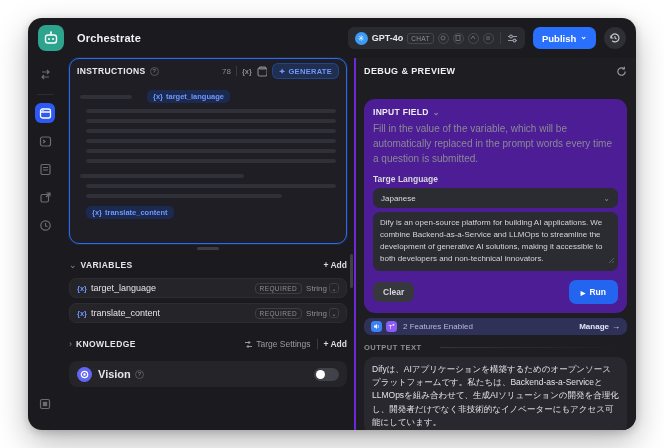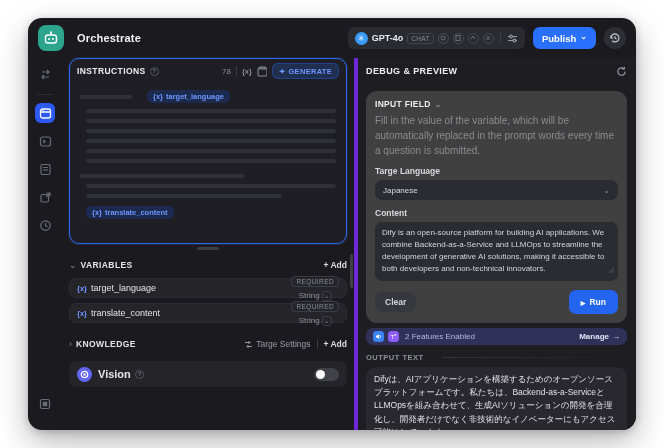--- a/index.html
+++ b/index.html
@@ -49,36 +49,36 @@
   .resize-dash { width:22px; height:3px; border-radius:2px; background:#3c3c44; margin:3px auto 0; }
   .sechdr { display:flex; align-items:center; margin-top:7px; height:16px; }
   .sectitle { font-size:8.5px; font-weight:bold; letter-spacing:.4px; color:#e4e4e9; margin-left:4px; }
   .secchev { color:#8a8a93; font-size:9px; line-height:1; }
   .sec-right { margin-left:auto; display:flex; align-items:center; gap:6px; }
   .addbtn { display:flex; align-items:center; gap:2px; background:none; border:none; color:#dcdce1; font-size:8.5px; font-weight:bold; font-family:inherit; }
   .ghostlink { display:flex; align-items:center; gap:3px; background:none; border:none; color:#9a9aa3; font-size:8.5px; font-family:inherit; }
   .varrow { display:flex; align-items:center; background:#242429; border:1px solid #2c2c32; border-radius:7px; height:20px; padding:0 7px; margin-top:5px; }
   .varx { color:#6f97ff; font-size:7.5px; font-weight:bold; margin-right:4px; }
   .varname { font-size:9px; color:#e4e4e9; }
-  .var-right { margin-left:auto; display:flex; align-items:center; gap:4px;flex-direction:column; }
+  .var-right { margin-left:auto; display:flex; align-items:center; gap:4px; }
   .reqbadge { font-size:6.5px; color:#8d8d96; border:1px solid #3d3d45; border-radius:4px; padding:1px 4px; letter-spacing:.4px; }
   .vartype { font-size:8px; color:#8d8d96; display:flex; align-items:center; gap:2px; }
   .typebox { width:10px; height:10px; border:1px solid #3d3d45; border-radius:3px; display:inline-flex; align-items:center; justify-content:center; color:#8d8d96; font-size:6px; }
   .visioncard { display:flex; align-items:center; background:#242429; border-radius:8px; height:26px; padding:0 8px; margin-top:9px; }
   .visionicon { width:15px; height:15px; border-radius:50%; background:#6366f1; display:flex; align-items:center; justify-content:center; }
   .visionlabel { font-size:11px; font-weight:bold; color:#e4e4e9; margin-left:6px; }
   .toggle { margin-left:auto; width:25px; height:13px; border-radius:7px; background:#414149; position:relative; border:none; }
   .toggle .knob { position:absolute; left:2px; top:2px; width:9px; height:9px; border-radius:50%; background:#ffffff; }
   .mainscroll { position:absolute; right:1px; top:196px; width:3px; height:34px; border-radius:2px; background:#3f3f47; }
   
-  .right { flex:1; border-left:4px solid #6d28d9; background:#1d1d22; padding:5px 9px 0 8px; position:relative; }
+  .right { flex:1; border-left:2px solid #6d28d9; background:#1d1d22; padding:5px 9px 0 8px; position:relative; }
   .dbghdr { display:flex; align-items:center; height:16px; }
   .dbgtitle { font-size:9px; font-weight:bold; letter-spacing:.4px; color:#efeff2; }
   .refreshbtn { margin-left:auto; background:none; border:none; display:flex; }
-  .dbgcard { background:#404040; border-radius:11px; padding:8px 9px 9px; margin-top:12px; }
+  .dbgcard { background:#4c1d95; border-radius:11px; padding:8px 9px 9px; margin-top:20px; }
   .iftitle { display:flex; align-items:center; gap:4px; font-size:8.5px; font-weight:bold; letter-spacing:.3px; color:#ededf0; }
   .ifdesc { font-size:10px; color:#8a8a93; line-height:1.5; margin-top:4px; }
   .fldlabel { font-size:8.5px; font-weight:bold; color:#d8d8de; margin-top:8px; }
   .select { display:flex; align-items:center; background:#2b2b32; border-radius:7px; height:20px; padding:0 8px; margin-top:4px; font-size:8px; color:#dcdce1; }
   .select .chev { margin-left:auto; color:#8a8a93; font-size:8px; }
   .tarea { position:relative; background:#2b2b32; border-radius:7px; padding:5px 7px 6px; margin-top:4px; font-size:8px; color:#d4d4da; line-height:1.5; }
   .tarea .grip { position:absolute; right:3px; bottom:3px; }
   .runrow { display:flex; align-items:center; margin-top:9px; }
   .btn-clear { background:#37373e; color:#d6d6dc; border:none; border-radius:7px; height:20px; padding:0 10px; font-size:8.5px; font-weight:bold; font-family:inherit; }
   .btn-run { margin-left:auto; display:flex; align-items:center; gap:4px; background:#2465f0; color:#fff; border:none; border-radius:7px; height:24px; padding:0 12px; font-size:8.5px; font-weight:bold; font-family:inherit; }
@@ -365,21 +365,20 @@
           <span style="color:#8a8a93;font-size:8px">⌄</span>
         </div>
         <div class="ifdesc">Fill in the value of the variable, which will be automatically replaced in the prompt words every time a question is submitted.</div>
 
         <div class="fldlabel">Targe Language</div>
         <div class="select">
           <span>Japanese</span>
           <span class="chev">⌄</span>
         </div>
 
-        <div class="fldlabel">Content</div>
         <div class="tarea">
           <span>Dify is an open-source platform for building AI applications. We combine Backend-as-a-Service and LLMOps to streamline the development of generative AI solutions, making it accessible to both developers and non-technical innovators.</span>
           <span class="grip">
             <svg width="7" height="7" viewBox="0 0 7 7">
                 <line x1="1" y1="6" x2="6" y2="1" stroke="#5a5a63" stroke-width="1"></line>
                 <line x1="4" y1="6" x2="6" y2="4" stroke="#5a5a63" stroke-width="1"></line>
               </svg>
           </span>
         </div>
 

